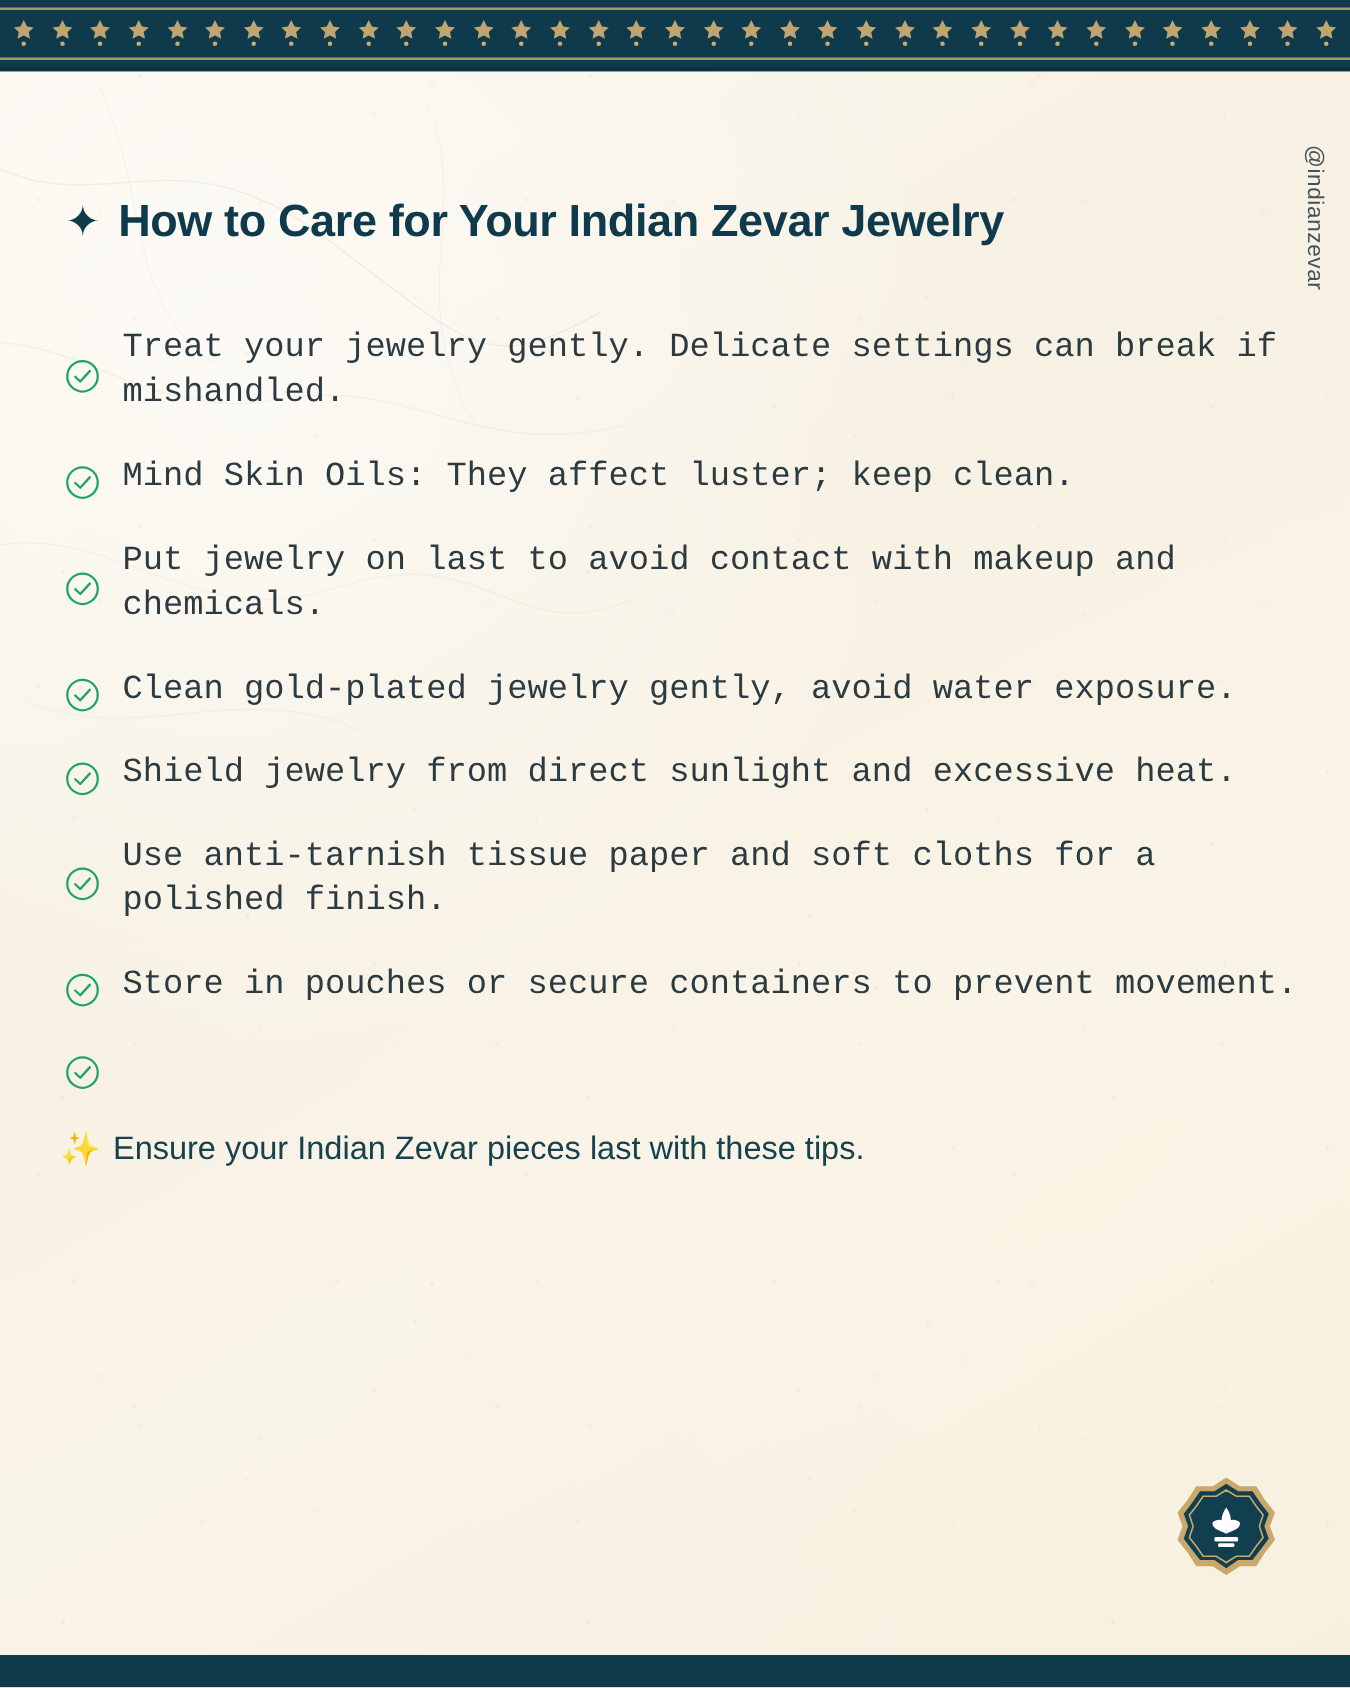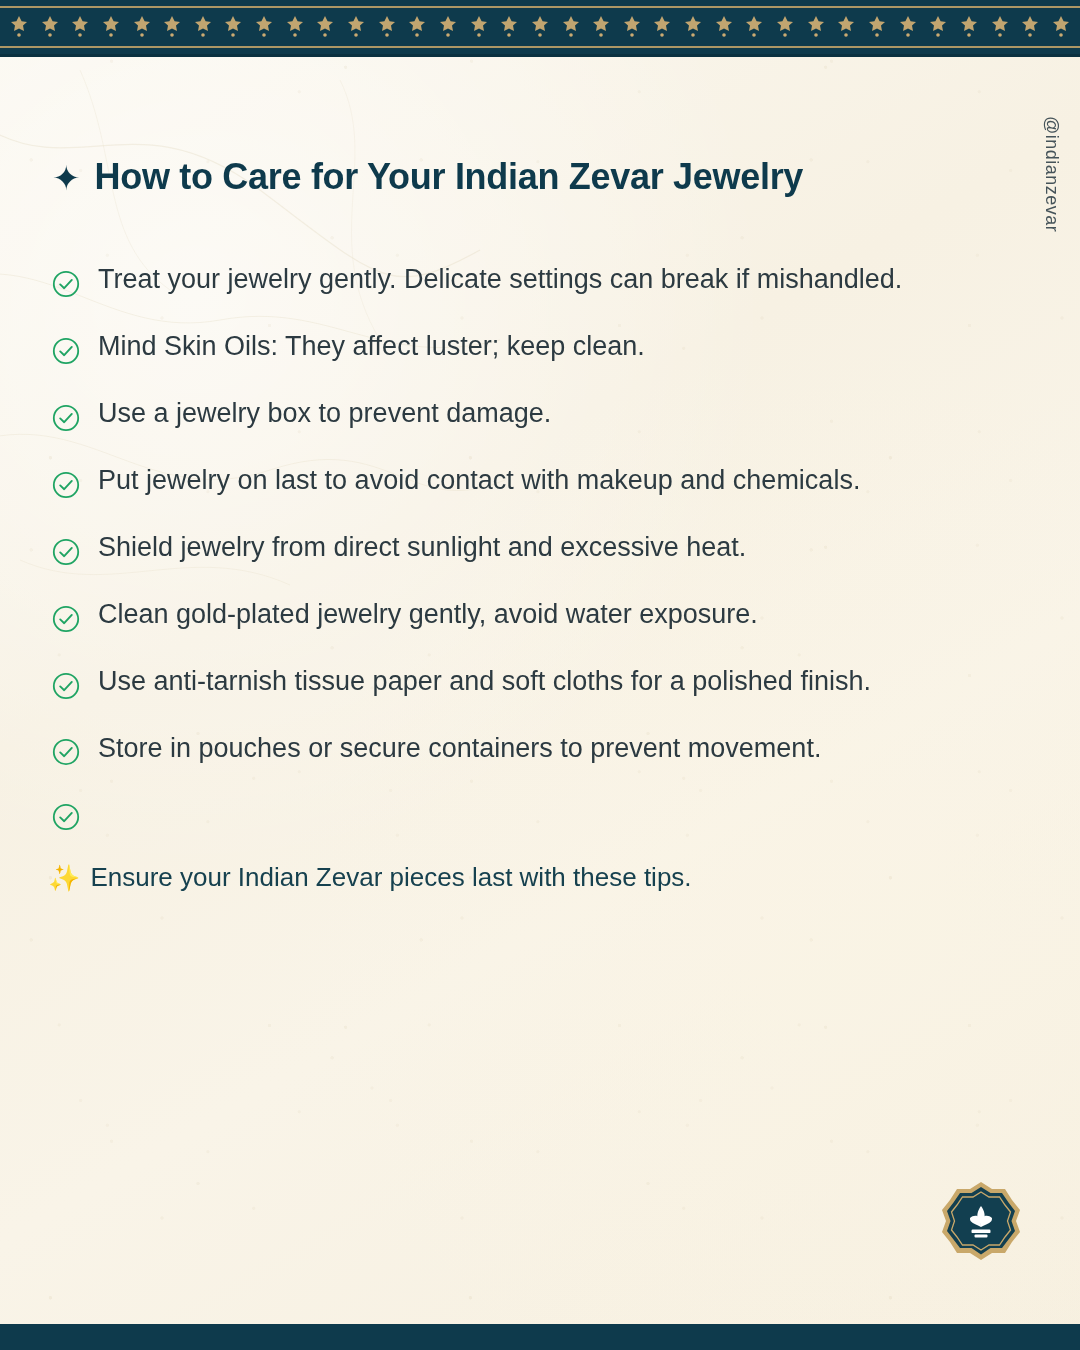--- a/index.html
+++ b/index.html
@@ -146,23 +146,24 @@
     letter-spacing: 0.5px;
     opacity: 0.95;
   }
 
   .tips {
     margin: 40px 0 0 52px;
     width: 990px;
   }
   .tip {
     display: flex;
-    align-items: flex-end;
+    align-items: center;
     gap: 18px;
     margin-bottom: 31px;
+    font-family: Liberation Mono, monospace;
   }
   .check {
     flex: 0 0 auto;
     width: 28px;
     height: 28px;
     margin-top: 6px;
   }
   .tip-text {
     font-size: 27px;
     line-height: 1.33;
@@ -450,50 +451,43 @@
 
 
       <div class="tip">
         <svg class="check" viewBox="0 0 28 28">
             <circle cx="14" cy="14" r="12.2" fill="none" stroke="#1fa463" stroke-width="1.8"></circle>
             <path d="M8.2 14.4 L12.2 18.2 L19.8 9.9" fill="none" stroke="#1fa463" stroke-width="1.9" stroke-linecap="round" stroke-linejoin="round"></path>
           </svg>
         <div class="tip-text">Mind Skin Oils: They affect luster; keep clean.</div>
       </div>
 
-      <div class="tip">
-        <svg class="check" viewBox="0 0 28 28">
-            <circle cx="14" cy="14" r="12.2" fill="none" stroke="#1fa463" stroke-width="1.8"></circle>
-            <path d="M8.2 14.4 L12.2 18.2 L19.8 9.9" fill="none" stroke="#1fa463" stroke-width="1.9" stroke-linecap="round" stroke-linejoin="round"></path>
-          </svg>
-        <div class="tip-text">Use a jewelry box to prevent damage.</div>
-      </div>
 
       <div class="tip">
         <svg class="check" viewBox="0 0 28 28">
             <circle cx="14" cy="14" r="12.2" fill="none" stroke="#1fa463" stroke-width="1.8"></circle>
             <path d="M8.2 14.4 L12.2 18.2 L19.8 9.9" fill="none" stroke="#1fa463" stroke-width="1.9" stroke-linecap="round" stroke-linejoin="round"></path>
           </svg>
         <div class="tip-text">Put jewelry on last to avoid contact with makeup and chemicals.</div>
       </div>
 
       <div class="tip">
         <svg class="check" viewBox="0 0 28 28">
             <circle cx="14" cy="14" r="12.2" fill="none" stroke="#1fa463" stroke-width="1.8"></circle>
             <path d="M8.2 14.4 L12.2 18.2 L19.8 9.9" fill="none" stroke="#1fa463" stroke-width="1.9" stroke-linecap="round" stroke-linejoin="round"></path>
           </svg>
+        <div class="tip-text">Clean gold-plated jewelry gently, avoid water exposure.</div>
+      </div>
+
+      <div class="tip">
+        <svg class="check" viewBox="0 0 28 28">
+            <circle cx="14" cy="14" r="12.2" fill="none" stroke="#1fa463" stroke-width="1.8"></circle>
+            <path d="M8.2 14.4 L12.2 18.2 L19.8 9.9" fill="none" stroke="#1fa463" stroke-width="1.9" stroke-linecap="round" stroke-linejoin="round"></path>
+          </svg>
         <div class="tip-text">Shield jewelry from direct sunlight and excessive heat.</div>
-      </div>
-
-      <div class="tip">
-        <svg class="check" viewBox="0 0 28 28">
-            <circle cx="14" cy="14" r="12.2" fill="none" stroke="#1fa463" stroke-width="1.8"></circle>
-            <path d="M8.2 14.4 L12.2 18.2 L19.8 9.9" fill="none" stroke="#1fa463" stroke-width="1.9" stroke-linecap="round" stroke-linejoin="round"></path>
-          </svg>
-        <div class="tip-text">Clean gold-plated jewelry gently, avoid water exposure.</div>
       </div>
 
       <div class="tip">
         <svg class="check" viewBox="0 0 28 28">
             <circle cx="14" cy="14" r="12.2" fill="none" stroke="#1fa463" stroke-width="1.8"></circle>
             <path d="M8.2 14.4 L12.2 18.2 L19.8 9.9" fill="none" stroke="#1fa463" stroke-width="1.9" stroke-linecap="round" stroke-linejoin="round"></path>
           </svg>
         <div class="tip-text">Use anti-tarnish tissue paper and soft cloths for a polished finish.</div>
       </div>
 

